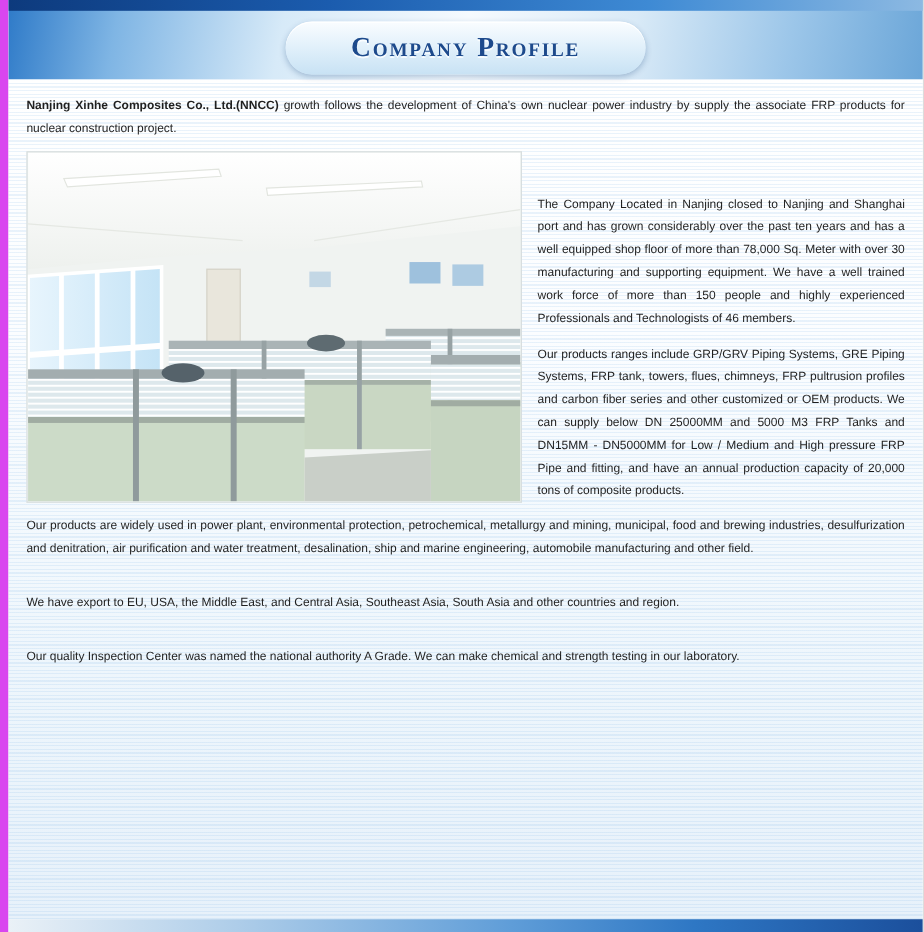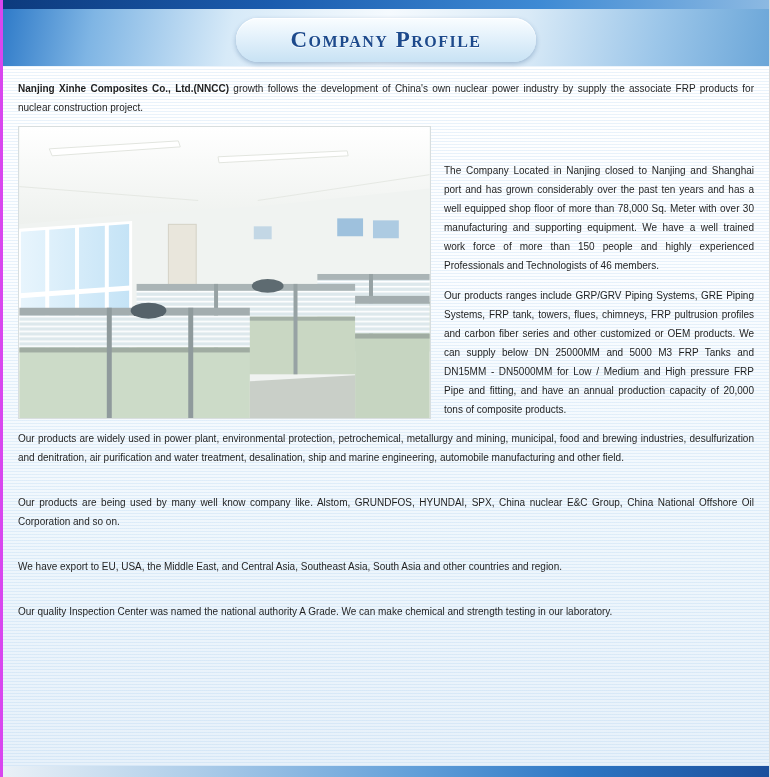--- a/index.html
+++ b/index.html
@@ -7,21 +7,21 @@
   body {
     font-family: "Liberation Sans", sans-serif;
     background: #ffffff;
     color: #1f1f1f;
   }
   .page {
     width: 770px;
     height: 777px;
     display: flex;
     flex-direction: column;
-    border-left: 3px solid #d946ef;
+    border-left: 7px solid #d946ef;
     border-right: 1px solid #dcdcdc;
     overflow: hidden;
   }
 
   
   .header {
     position: relative;
     height: 66px;
     flex: 0 0 auto;
     background: linear-gradient(100deg,
@@ -189,21 +189,20 @@
       </div>
 
       <div class="right-col">
         <p>The Company Located in Nanjing closed to Nanjing and Shanghai port and has grown considerably over the past ten years and has a well equipped shop floor of more than 78,000 Sq. Meter with over 30 manufacturing and supporting equipment. We have a well trained work force of more than 150 people and highly experienced Professionals and Technologists of 46 members.</p>
         <p>Our products ranges include GRP/GRV Piping Systems, GRE Piping Systems, FRP tank, towers, flues, chimneys, FRP pultrusion profiles and carbon fiber series and other customized or OEM products. We can supply below DN 25000MM and 5000 M3 FRP Tanks and DN15MM - DN5000MM for Low / Medium and High pressure FRP Pipe and fitting, and have an annual production capacity of 20,000 tons of composite products.</p>
       </div>
     </div>
 
     <div class="full-paras">
       <p>Our products are widely used in power plant, environmental protection, petrochemical, metallurgy and mining, municipal, food and brewing industries, desulfurization and denitration, air purification and water treatment, desalination, ship and marine engineering, automobile manufacturing and other field.</p>
-      <p>Our products are being used by many well know company like. Alstom, GRUNDFOS, HYUNDAI, SPX, China nuclear E&amp;C Group, China National Offshore Oil Corporation and so on.</p>
       <p>We have export to EU, USA, the Middle East, and Central Asia, Southeast Asia, South Asia and other countries and region.</p>
       <p>Our quality Inspection Center was named the national authority A Grade. We can make chemical and strength testing in our laboratory.</p>
     </div>
 
   </div>
 
   <div class="footer-bar"></div>
 
 </div>
 

